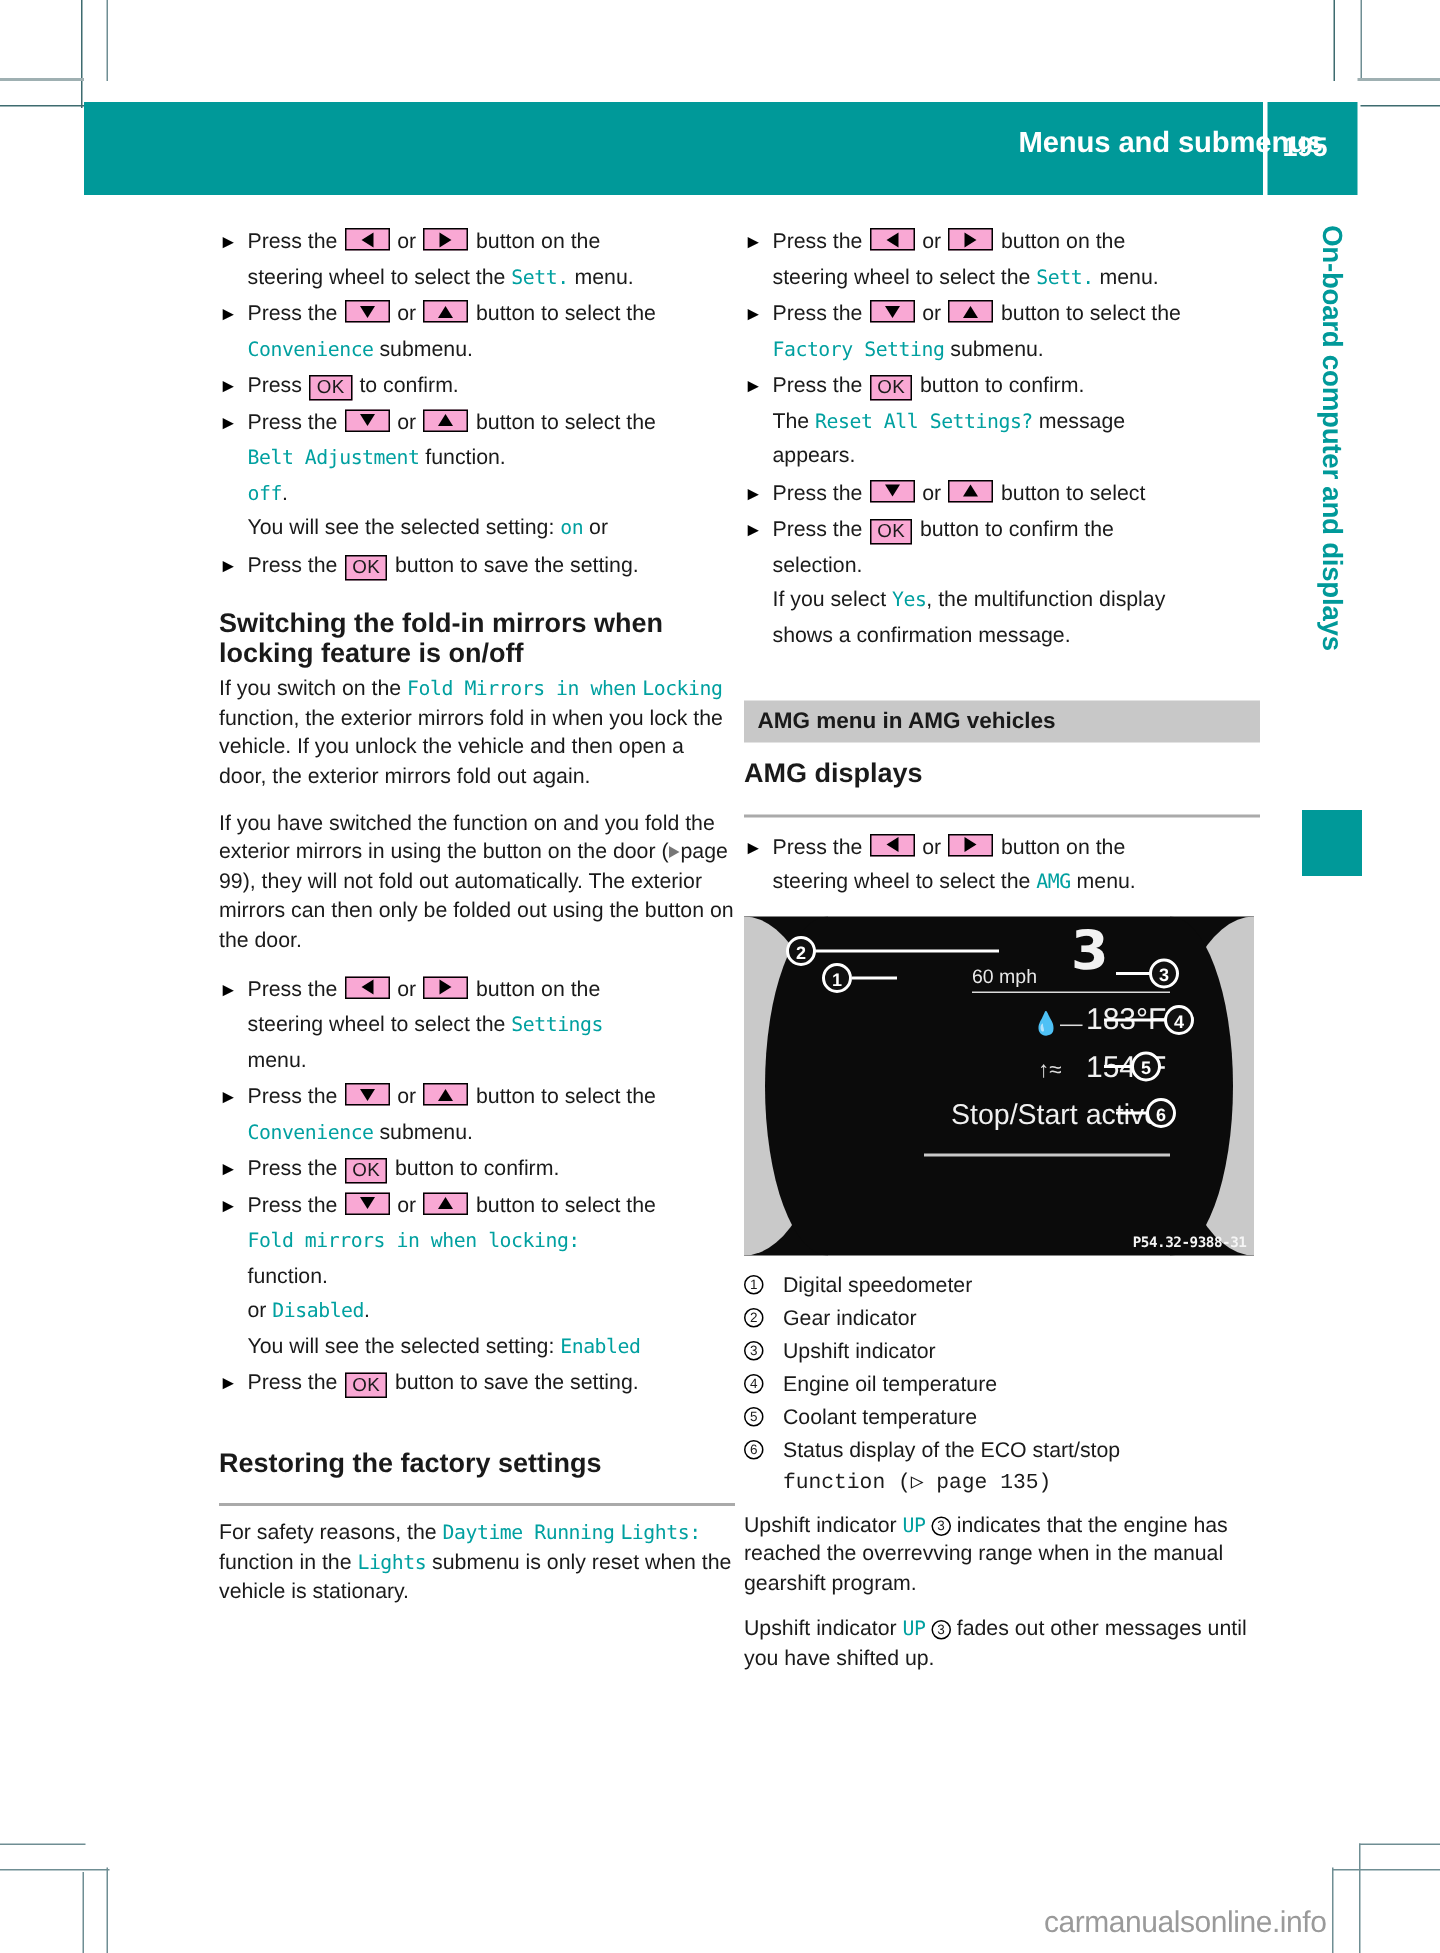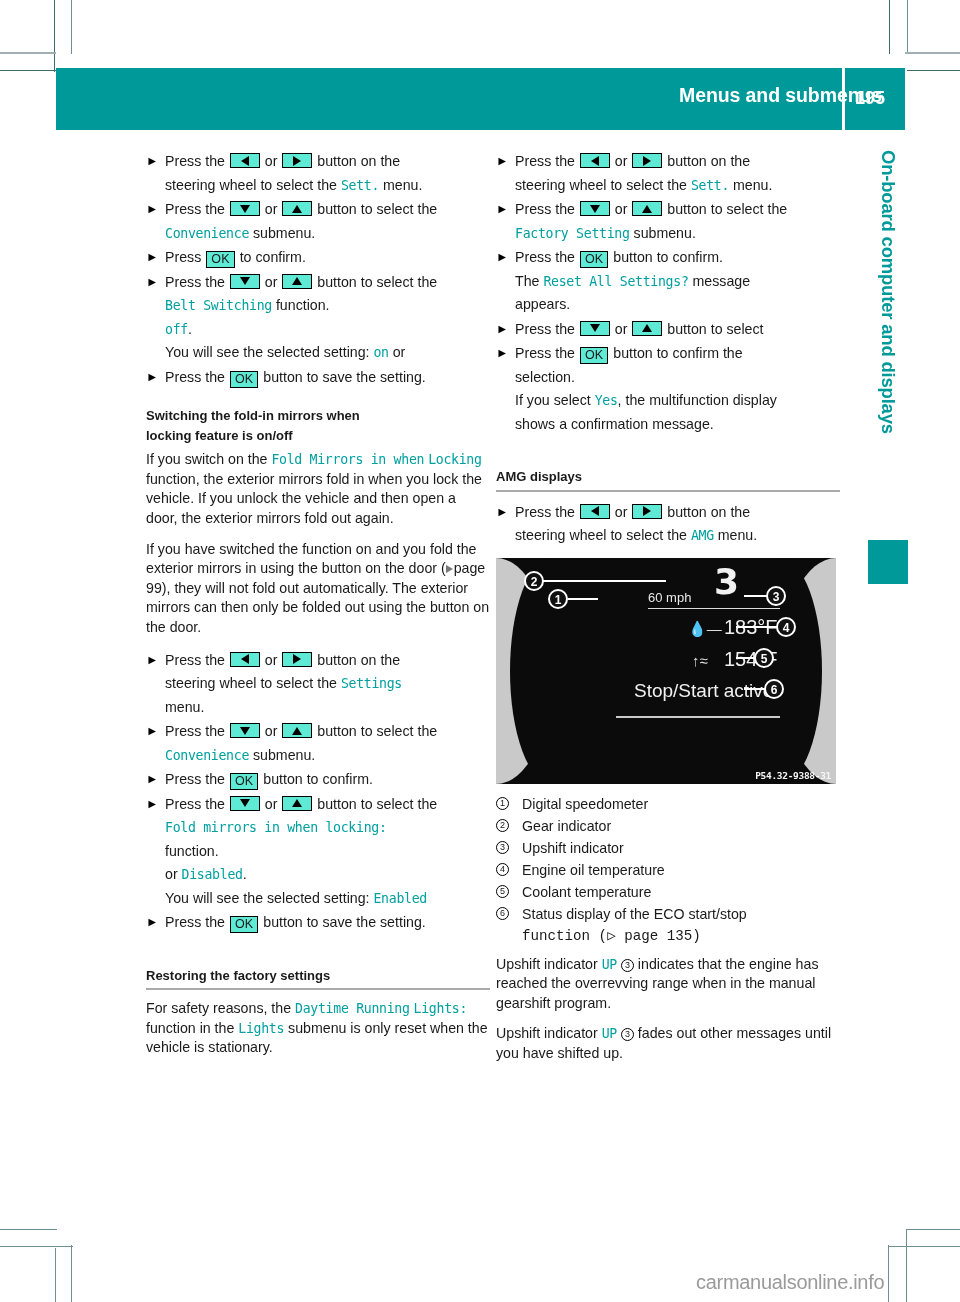--- a/index.html
+++ b/index.html
@@ -72,26 +72,26 @@
     padding-left:19px;
     margin-bottom:1px;
   }
   .step .bullet {
     position:absolute; left:0; top:0;
     font-size:12.5px; line-height:23.5px; color:#000;
   }
   .sub { display:block; }
 
   h3.subhead {
-    font-size:13px; font-weight:bold; line-height:19.6px;
+    font-size:18px; font-weight:bold; line-height:19.6px;
     margin:0 0 5px 0;
   }
   h3.subhead.rule {
     border-bottom:2.5px solid #aaaaaa;
-    padding-bottom:3px;
+    padding-bottom:17px;
     margin-bottom:9px;
   }
   .sectionbar {
     background:#c8c8c8;
     font-size:15px; font-weight:bold;
     padding:5px 9px 6px 9px;
     margin:0 0 11px 0;
   }
 
   .spacer-lg { height:30px; }
@@ -103,21 +103,21 @@
     font-family:"DejaVu Sans Mono", monospace;
     color:#00a0a0;
     font-size:13.2px;
     letter-spacing:-0.3px;
   }
 
   
   .btn {
     display:inline-block;
     border:1.6px solid #000;
-    background:#5eead4;
+    background:#f9a8d4;
     width:30px; height:15px;
     position:relative;
     vertical-align:-2px;
     margin:0 1px;
   }
   .btn .tri { position:absolute; left:50%; top:50%; width:0; height:0; }
   .btn.left  .tri { transform:translate(-50%,-50%); border-top:5px solid transparent; border-bottom:5px solid transparent; border-right:8px solid #000; }
   .btn.right .tri { transform:translate(-50%,-50%); border-top:5px solid transparent; border-bottom:5px solid transparent; border-left:8px solid #000; }
   .btn.up    .tri { transform:translate(-50%,-50%); border-left:5px solid transparent; border-right:5px solid transparent; border-bottom:8px solid #000; }
   .btn.down  .tri { transform:translate(-50%,-50%); border-left:5px solid transparent; border-right:5px solid transparent; border-top:8px solid #000; }
@@ -277,21 +277,21 @@
         <span class="sub">Press the <span class="btn down"><span class="tri"></span></span> or <span class="btn up"><span class="tri"></span></span> button to select the</span>
         <span class="sub"><span class="mono">Convenience</span> submenu.</span>
       </div>
       <div class="step">
         <span class="bullet">►</span>
         <span class="sub">Press <span class="btn ok">OK</span> to confirm.</span>
       </div>
       <div class="step">
         <span class="bullet">►</span>
         <span class="sub">Press the <span class="btn down"><span class="tri"></span></span> or <span class="btn up"><span class="tri"></span></span> button to select the</span>
-        <span class="sub"><span class="mono">Belt Switching</span> function.</span>
+        <span class="sub"><span class="mono">Belt Adjustment</span> function.</span>
         <span class="sub"><span class="mono">off</span>.</span>
         <span class="sub">You will see the selected setting: <span class="mono">on</span> or</span>
       </div>
       <div class="step">
         <span class="bullet">►</span>
         <span class="sub">Press the <span class="btn ok">OK</span> button to save the setting.</span>
       </div>
     </div>
 
   <div class="spacer-md"></div>
@@ -373,20 +373,21 @@
       <div class="step">
         <span class="bullet">►</span>
         <span class="sub">Press the <span class="btn ok">OK</span> button to confirm the</span>
         <span class="sub">selection.</span>
         <span class="sub">If you select <span class="mono">Yes</span>, the multifunction display</span>
         <span class="sub">shows a confirmation message.</span>
       </div>
     </div>
 
   <div class="spacer-lg"></div>
+  <div class="sectionbar">AMG menu in AMG vehicles</div>
   <h3 class="subhead rule">AMG displays</h3>
 
   <div id="right-steps-2">
       <div class="step">
         <span class="bullet">►</span>
         <span class="sub">Press the <span class="btn left"><span class="tri"></span></span> or <span class="btn right"><span class="tri"></span></span> button on the</span>
         <span class="sub">steering wheel to select the <span class="mono">AMG</span> menu.</span>
       </div>
     </div>
 

